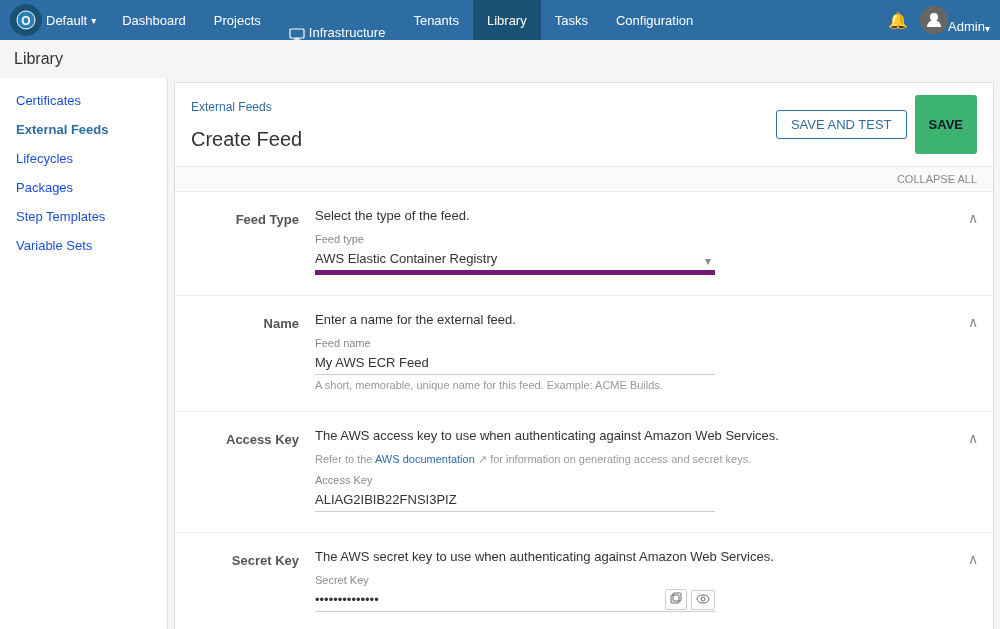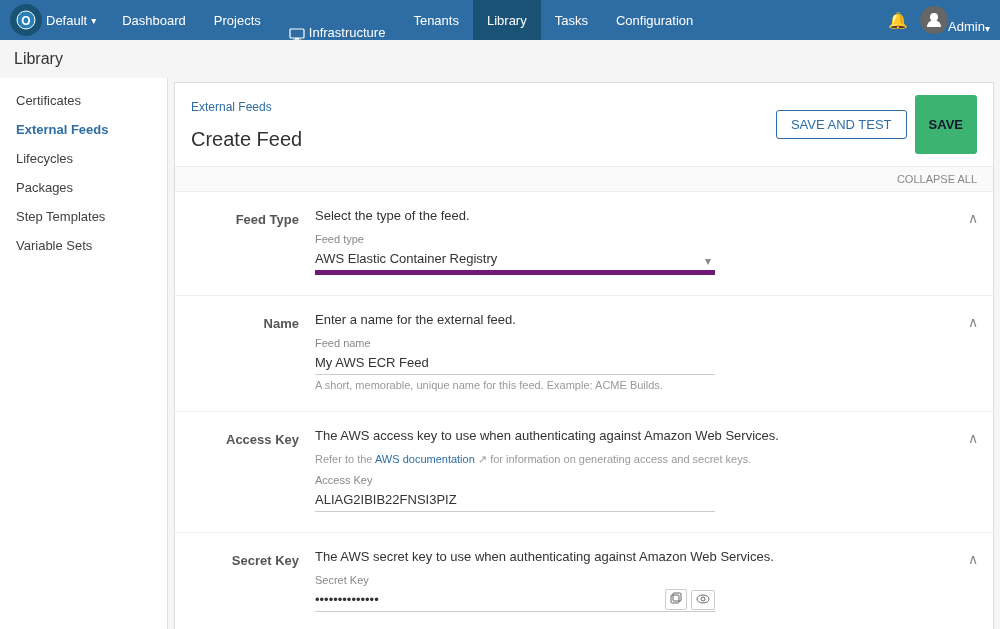--- a/index.html
+++ b/index.html
@@ -57,21 +57,21 @@
       min-height: calc(100vh - 70px);
       background: white;
       border-right: 1px solid #e0e0e0;
       padding: 8px 0;
       flex-shrink: 0;
     }
     .sidebar-item {
       padding: 7px 16px;
       cursor: pointer;
       font-size: 13px;
-      color: #404040;
+      color: #1d4ed8;
       display: block;
       text-decoration: none;
     }
     .sidebar-item.active { color: #2e6da4; font-weight: bold; }
 
     
     .main-content {
       flex: 1;
       padding: 0;
     }

